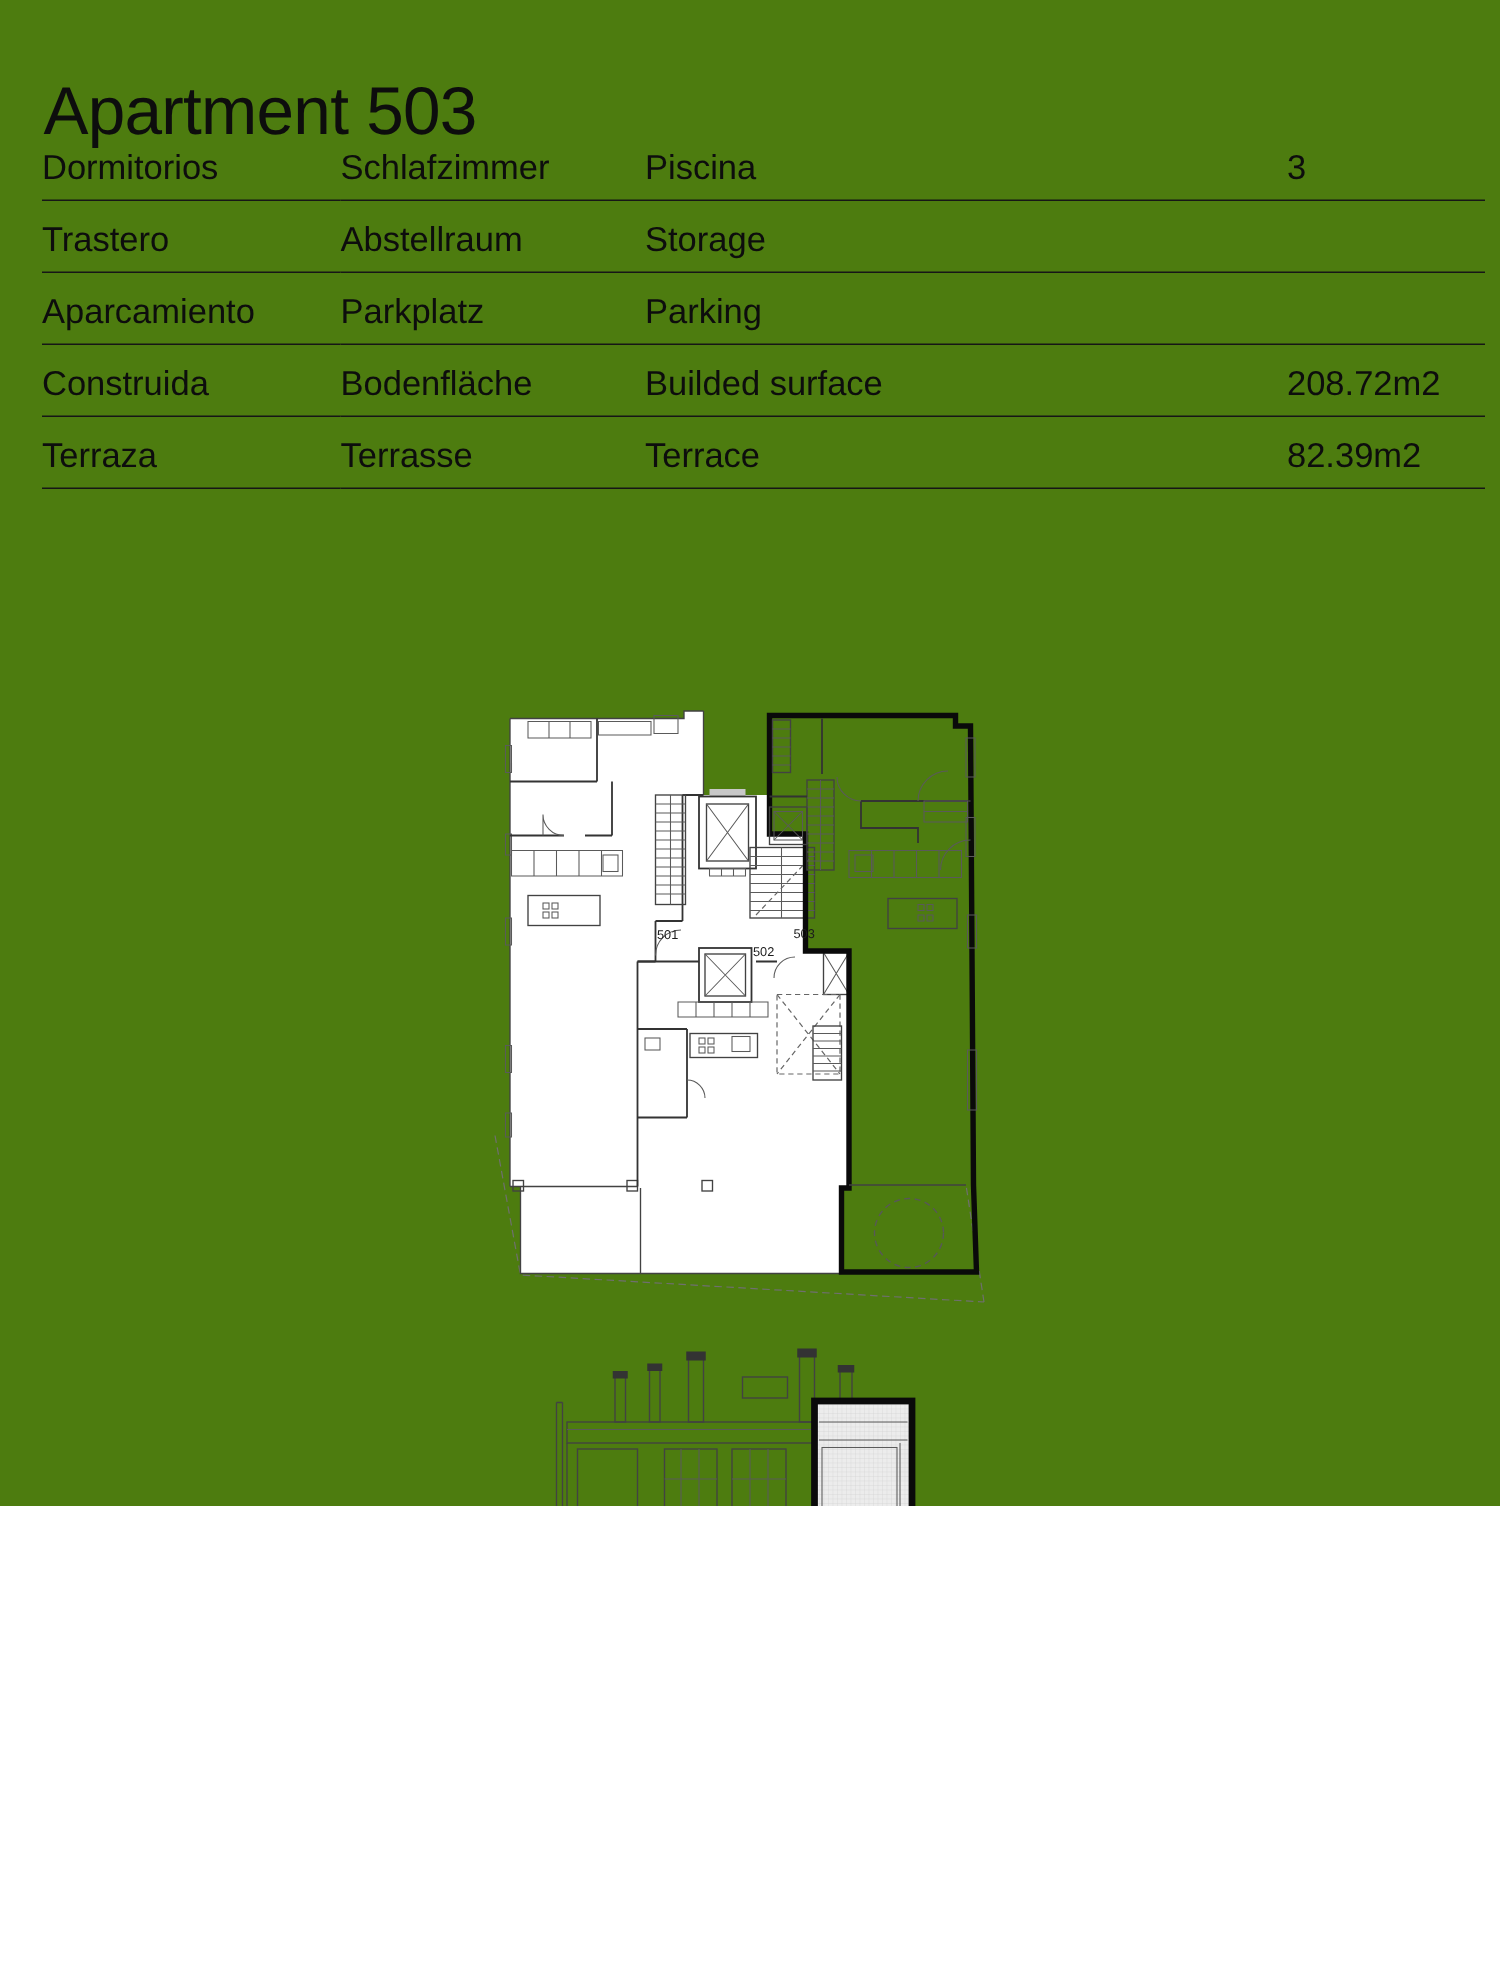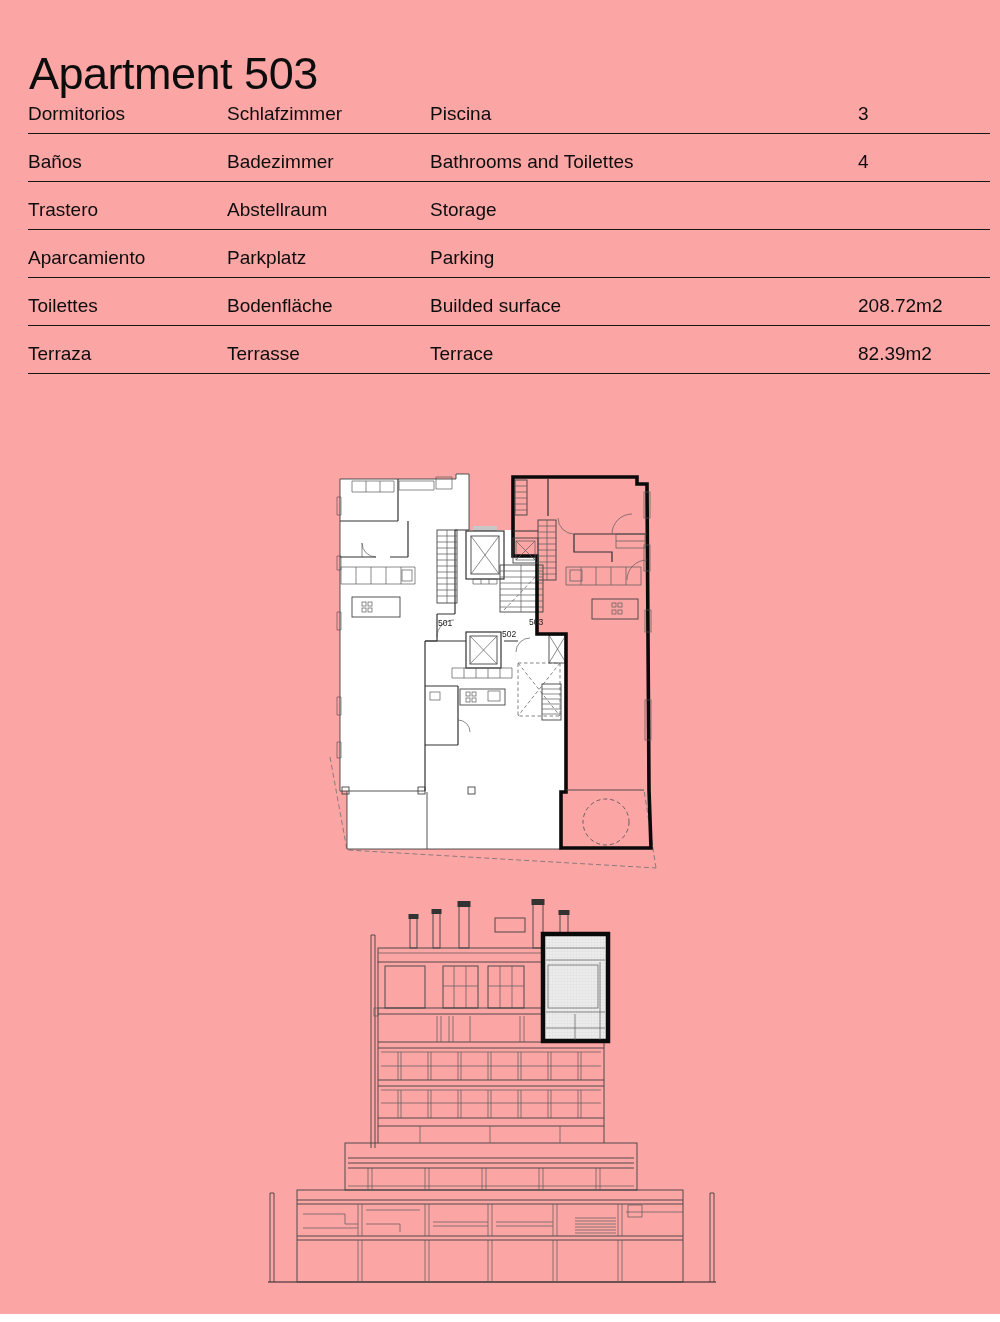--- a/index.html
+++ b/index.html
@@ -1,21 +1,21 @@
 <!DOCTYPE html>
 <html><head>
 <meta charset="utf-8">
 <style>
   html,body{margin:0;padding:0;background:#fff;}
-  .sheet{position:relative;width:1000px;height:1314px;background:#fca5a5;overflow:hidden;
+  .sheet{position:relative;width:1000px;height:1004px;background:#4d7c0f;overflow:hidden;
          font-family:"Liberation Sans", sans-serif;color:#111;}
   .title{position:absolute;left:29px;top:18px;font-size:45px;font-weight:400;
          letter-spacing:-0.5px;color:#0d0d0d;}
   table.specs{position:absolute;left:28px;top:86px;width:962px;border-collapse:collapse;
-         table-layout:fixed;font-size:19px;color:#0d0d0d;}
+         table-layout:fixed;font-size:23px;color:#0d0d0d;}
   table.specs td{height:39px;vertical-align:bottom;padding:0 0 8px 0;
          border-bottom:1.5px solid #161616;overflow:hidden;white-space:nowrap;}
   .c1{width:199px}.c2{width:203px}.c3{width:428px}.c4{width:132px}
   .drw{position:absolute;}
   svg .thin{stroke:#424242;stroke-width:0.9;fill:none;}
   svg .thin2{stroke:#5a5a5a;stroke-width:0.7;fill:none;}
   svg .wall{stroke:#333;stroke-width:1.2;fill:none;}
   svg .thick{stroke:#0a0a0a;stroke-width:3.6;fill:none;stroke-linejoin:miter;}
   svg .dash{stroke:#6f6f6f;stroke-width:0.8;fill:none;stroke-dasharray:5 3;}
   svg .dash2{stroke:#666;stroke-width:0.8;fill:none;stroke-dasharray:3.5 2.5;}
@@ -37,39 +37,33 @@
         <col class="c4">
       </colgroup>
     <tbody>
       <tr>
         <td>Dormitorios</td>
         <td>Schlafzimmer</td>
         <td>Piscina</td>
         <td>3</td>
       </tr>
       <tr>
-        <td>Baños</td>
-        <td>Badezimmer</td>
-        <td>Bathrooms and Toilettes</td>
-        <td>4</td>
-      </tr>
-      <tr>
         <td>Trastero</td>
         <td>Abstellraum</td>
         <td>Storage</td>
         <td></td>
       </tr>
       <tr>
         <td>Aparcamiento</td>
         <td>Parkplatz</td>
         <td>Parking</td>
         <td></td>
       </tr>
       <tr>
-        <td>Toilettes</td>
+        <td>Construida</td>
         <td>Bodenfläche</td>
         <td>Builded surface</td>
         <td>208.72m2</td>
       </tr>
       <tr>
         <td>Terraza</td>
         <td>Terrasse</td>
         <td>Terrace</td>
         <td>82.39m2</td>
       </tr>

